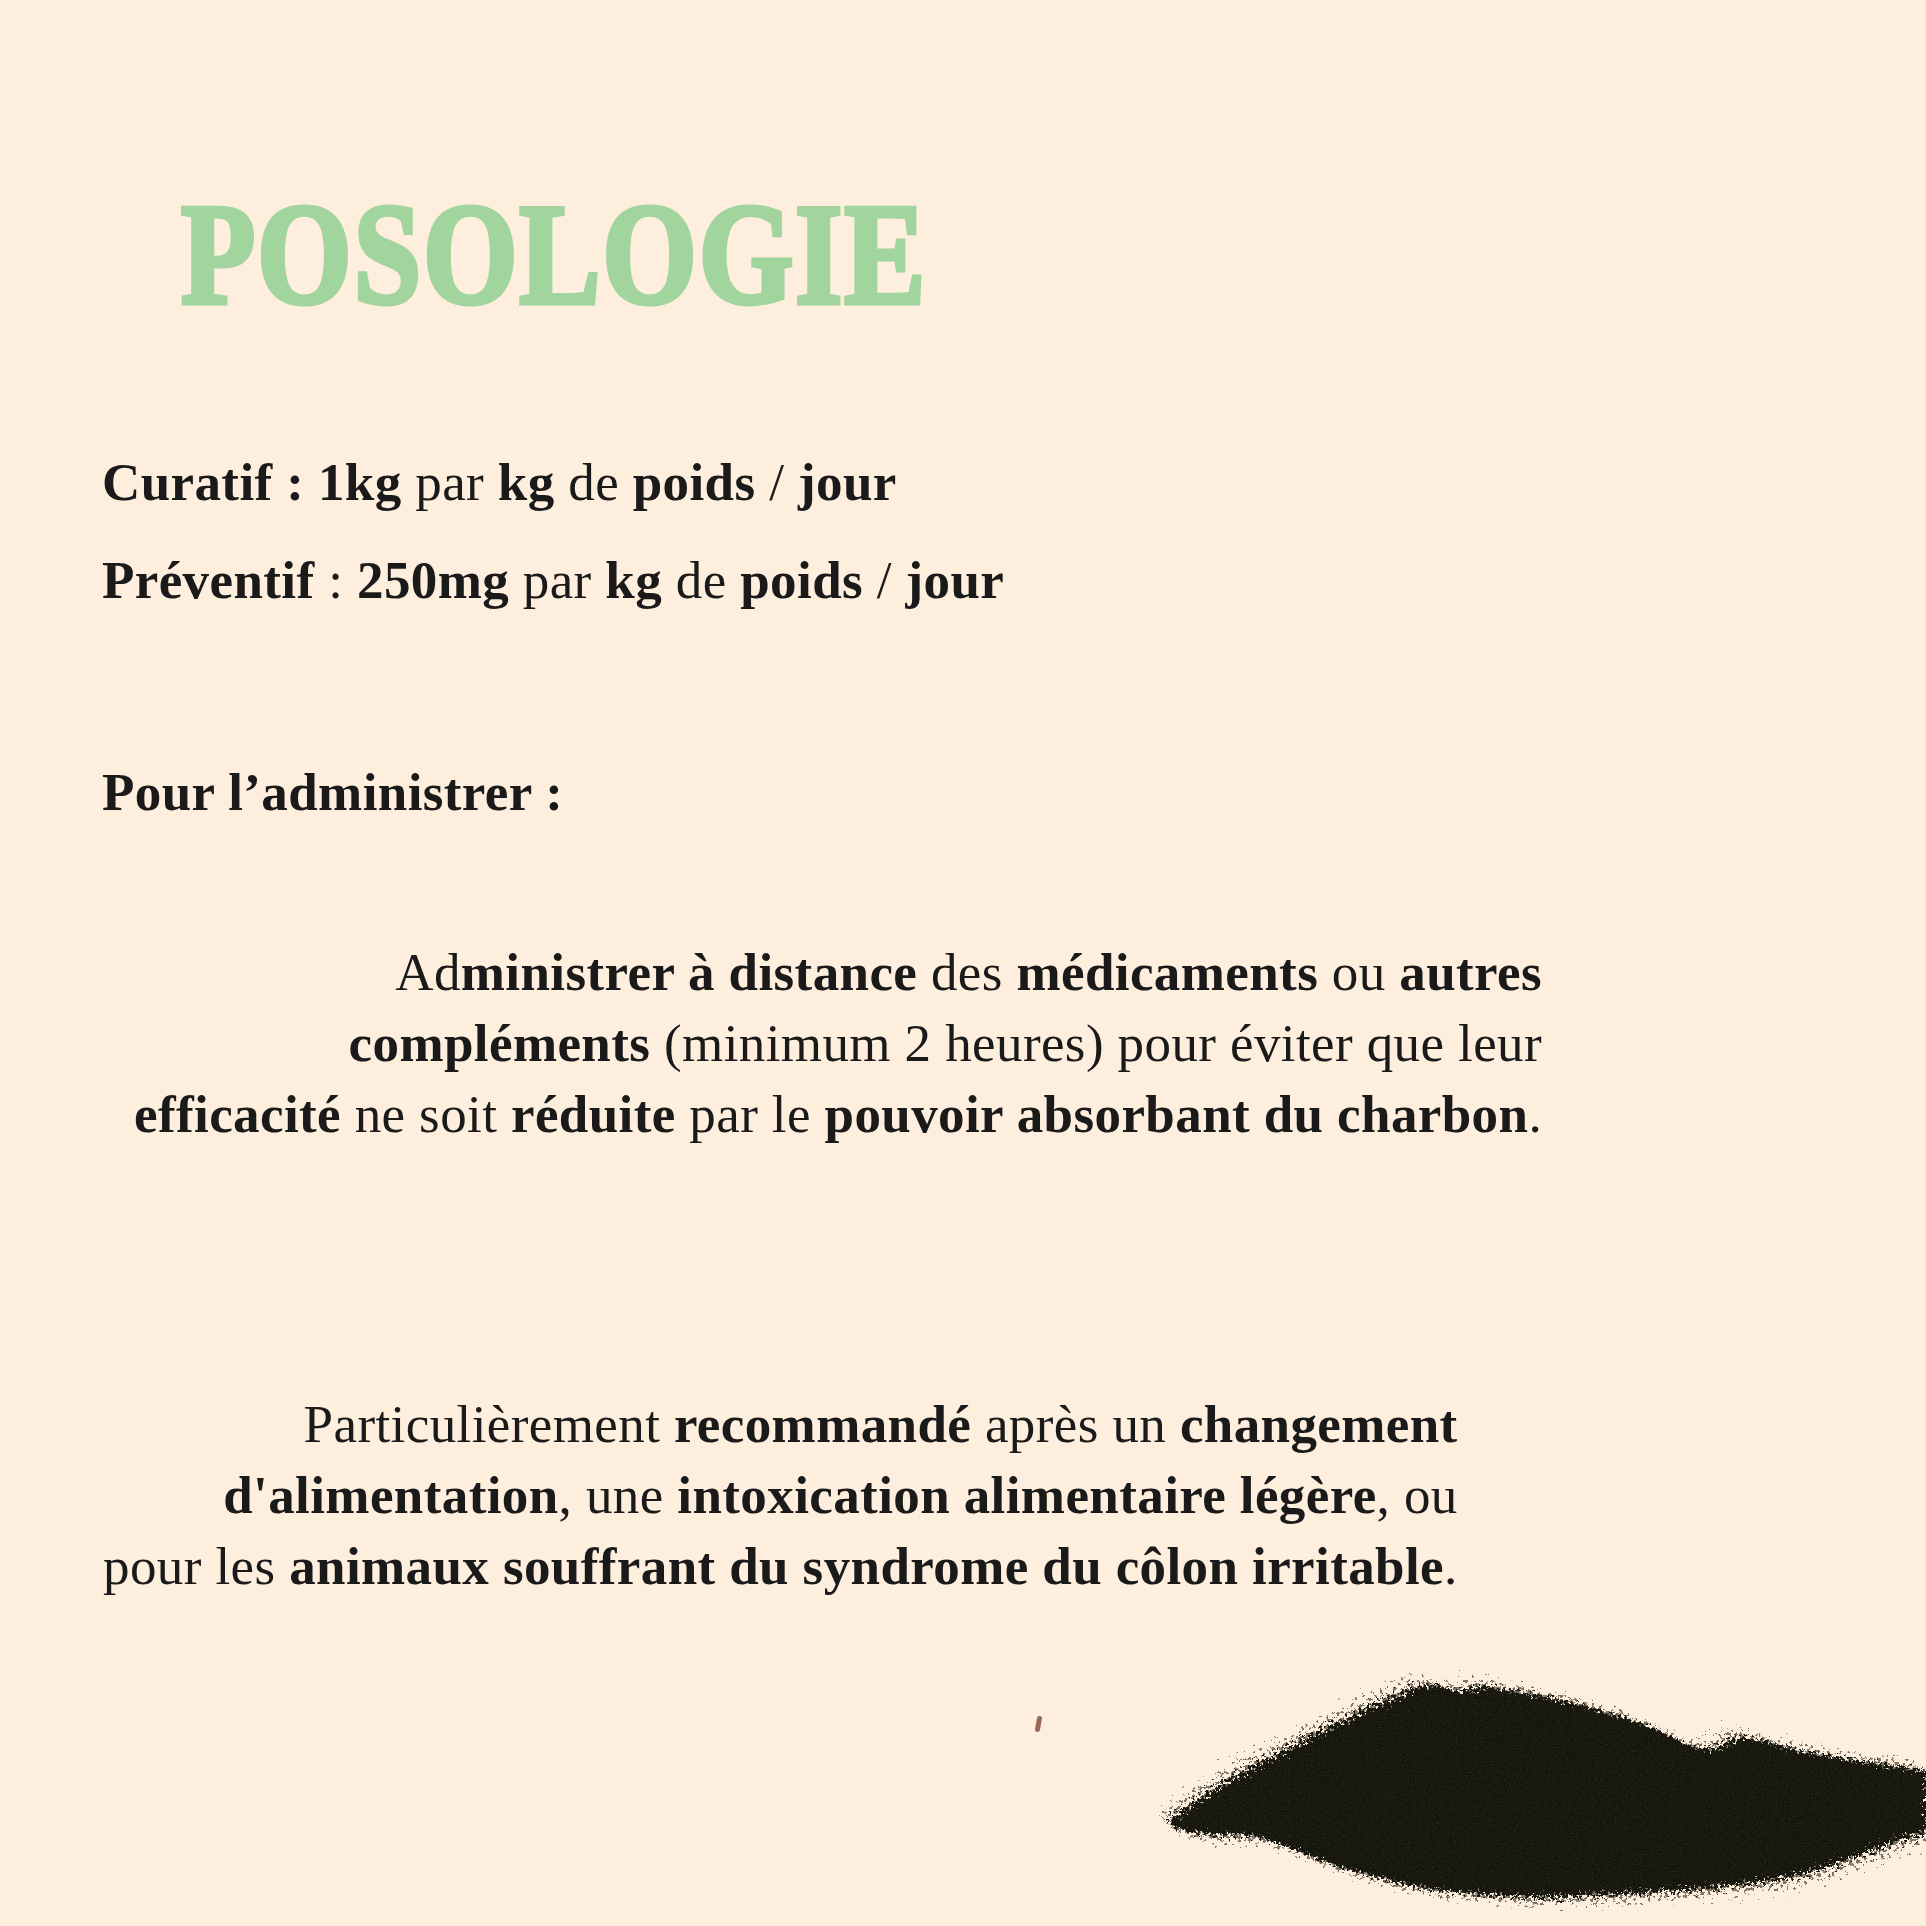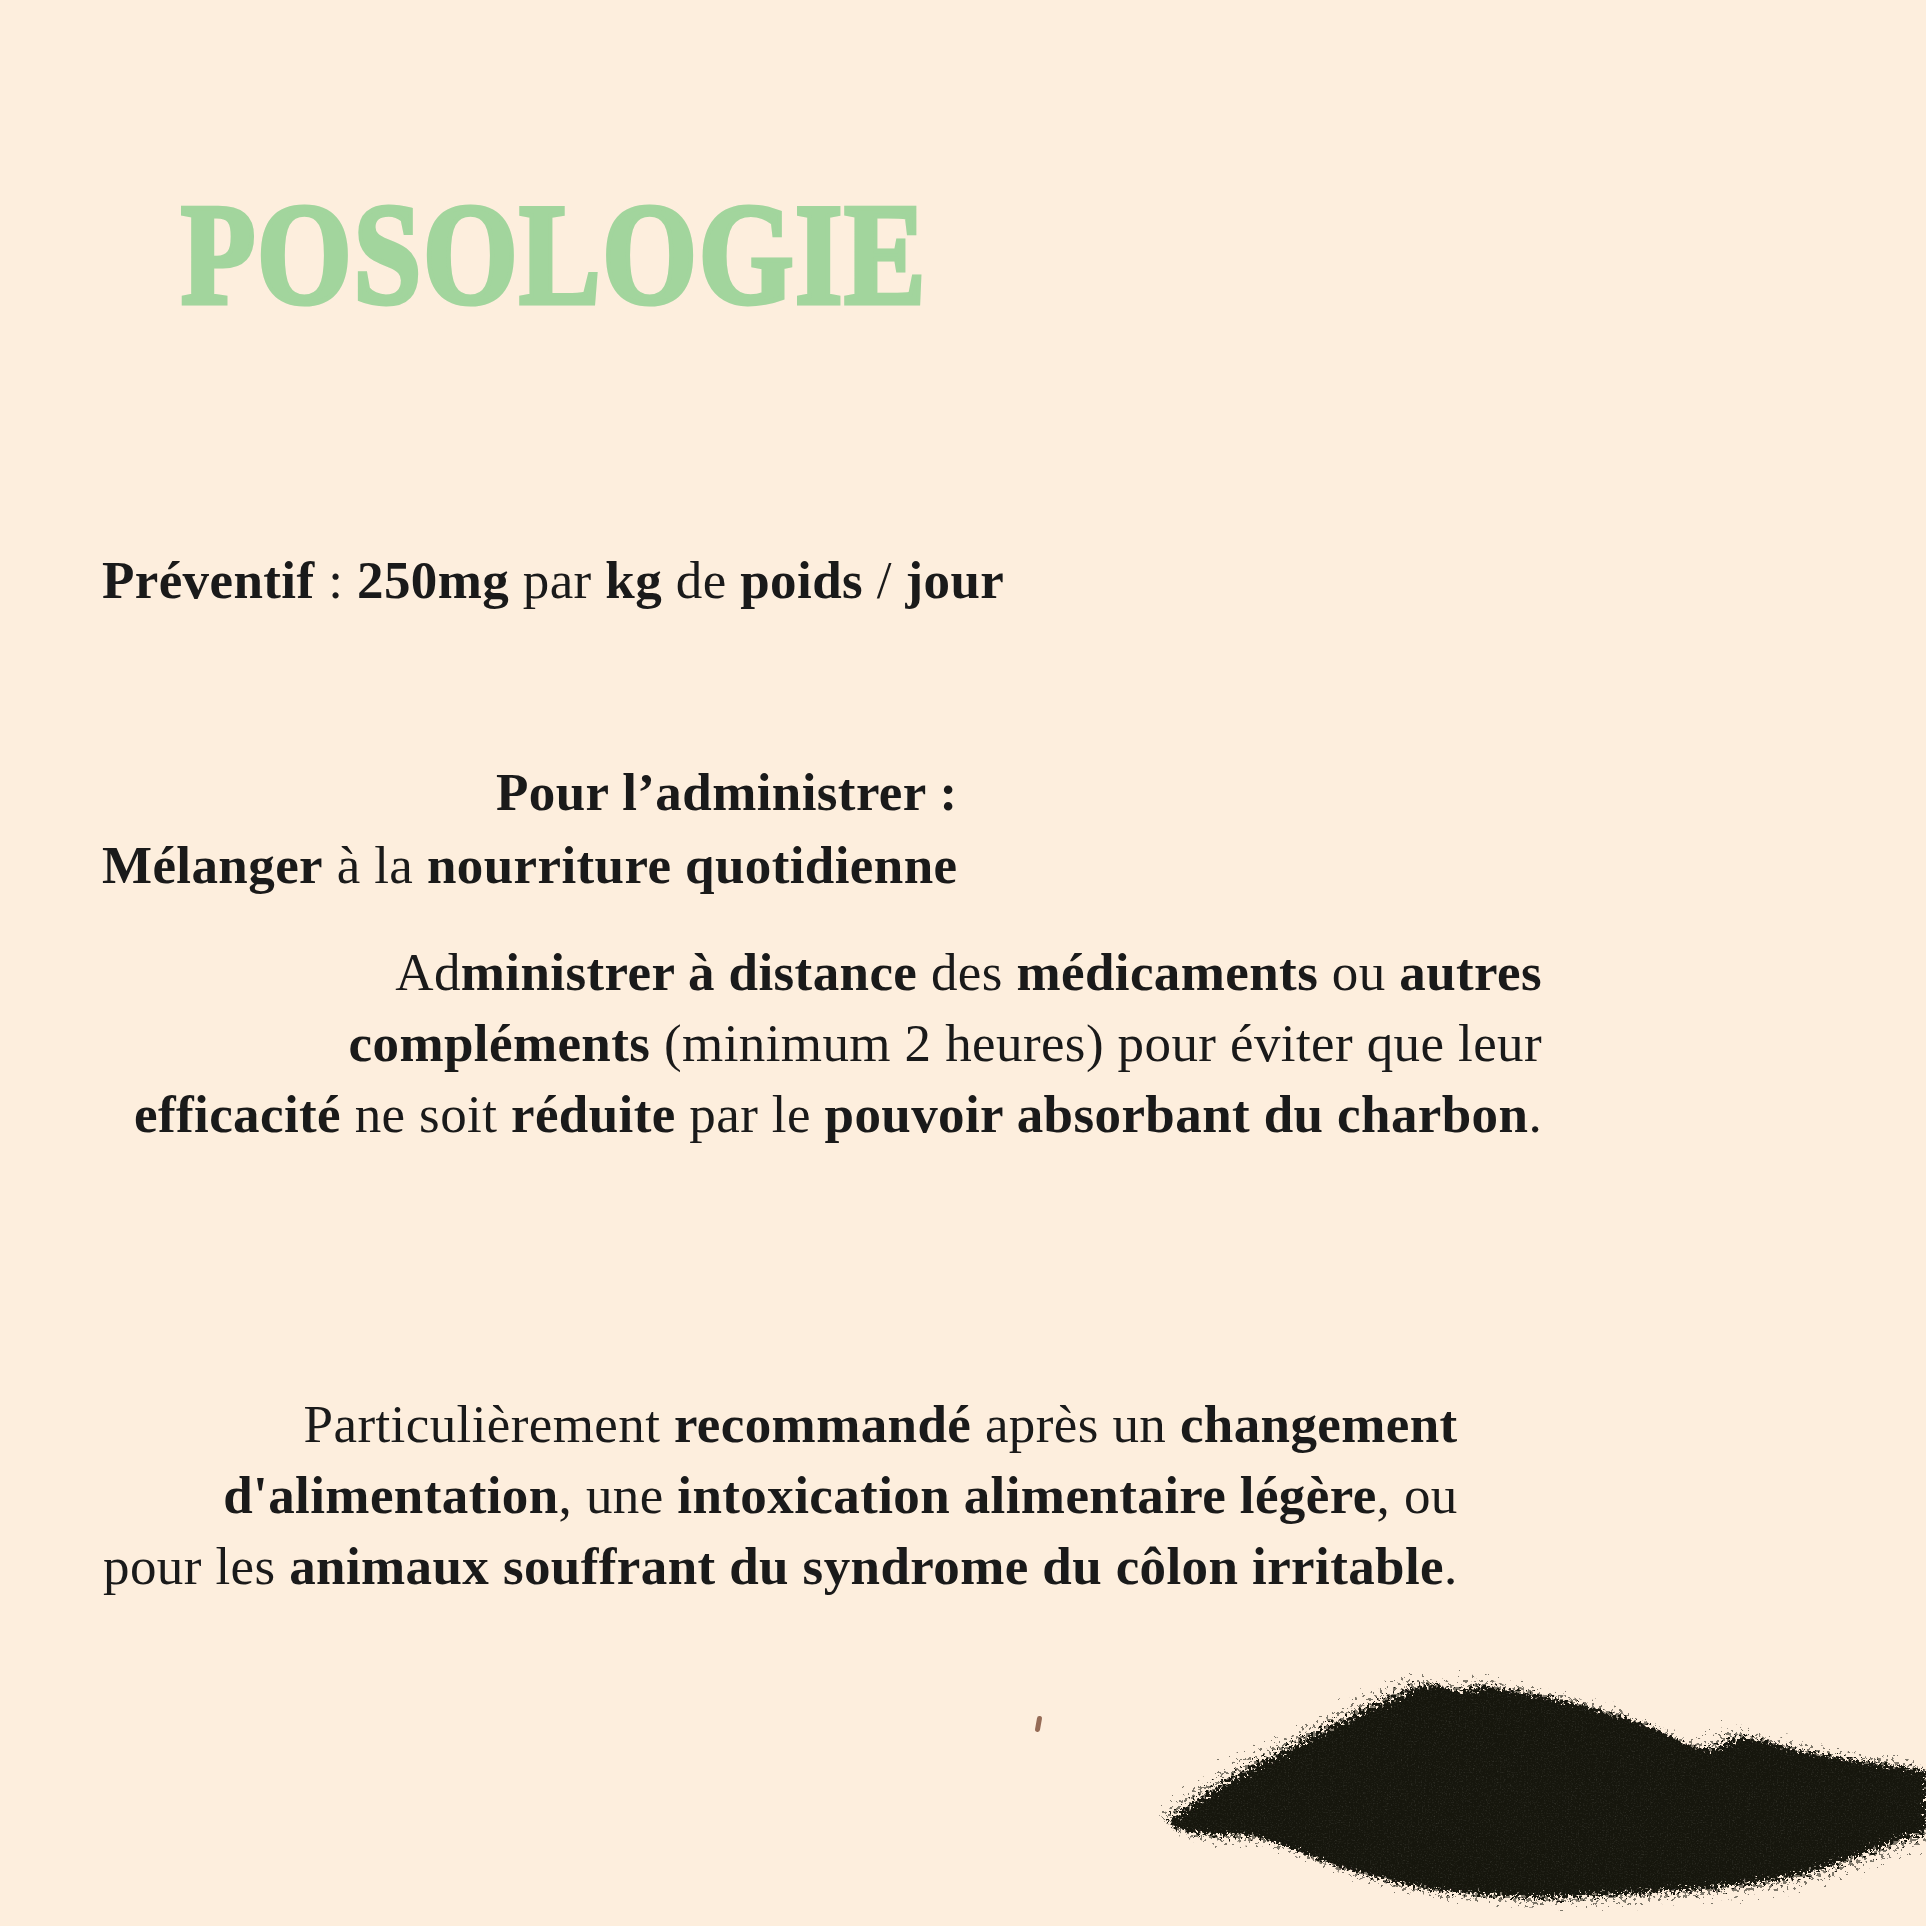--- a/index.html
+++ b/index.html
@@ -59,24 +59,25 @@
     opacity:.8;
   }
 </style>
 </head>
 <body>
 
 <div class="canvas">
 
   <h1 class="page-title">POSOLOGIE</h1>
 
+  <div class="textline" id="curatif-line"><span class="seg-b">Curatif : 1kg</span><span class="seg-r"> par </span><span class="seg-b">kg</span><span class="seg-r"> de </span><span class="seg-b">poids</span><span class="seg-r"> / </span><span class="seg-b">jour</span></div>
 
   <div class="textline" id="preventif-line"><span class="seg-b">Préventif</span><span class="seg-r"> : </span><span class="seg-b">250mg</span><span class="seg-r"> par </span><span class="seg-b">kg</span><span class="seg-r"> de </span><span class="seg-b">poids</span><span class="seg-r"> / </span><span class="seg-b">jour</span></div>
 
-  <div class="textblock" id="admin-block"><div class="rich-line"><span class="seg-b">Pour l’administrer :</span></div><div class="rich-line"><span class="seg-b">Mélanger</span><span class="seg-r"> à la </span><span class="seg-b">nourriture quotidienne</span></div></div>
+  <div class="textblock" id="admin-block"><div class="rich-line"><span class="seg-b">Pour l’administrer :</span></div></div>
 
   <div class="textblock" id="spacing-paragraph"><div class="rich-line"><span class="seg-r">Ad</span><span class="seg-b">ministrer à distance</span><span class="seg-r"> des </span><span class="seg-b">médicaments</span><span class="seg-r"> ou </span><span class="seg-b">autres</span></div><div class="rich-line"><span class="seg-b">compléments</span><span class="seg-r"> (minimum 2 heures) pour éviter que leur</span></div><div class="rich-line"><span class="seg-b">efficacité</span><span class="seg-r"> ne soit </span><span class="seg-b">réduite</span><span class="seg-r"> par le </span><span class="seg-b">pouvoir absorbant du charbon</span><span class="seg-r">.</span></div></div>
 
   <div class="textblock" id="recommend-paragraph"><div class="rich-line"><span class="seg-r">Particulièrement </span><span class="seg-b">recommandé</span><span class="seg-r"> après un </span><span class="seg-b">changement</span></div><div class="rich-line"><span class="seg-b">d'alimentation</span><span class="seg-r">, une </span><span class="seg-b">intoxication alimentaire légère</span><span class="seg-r">, ou</span></div><div class="rich-line"><span class="seg-r">pour les </span><span class="seg-b">animaux souffrant du syndrome du côlon irritable</span><span class="seg-r">.</span></div></div>
 
   <div class="speck"></div>
 
   <svg class="pile" viewBox="0 0 828 288" xmlns="http://www.w3.org/2000/svg">
     <defs>
       <filter id="rough" x="-10%" y="-10%" width="120%" height="120%">

